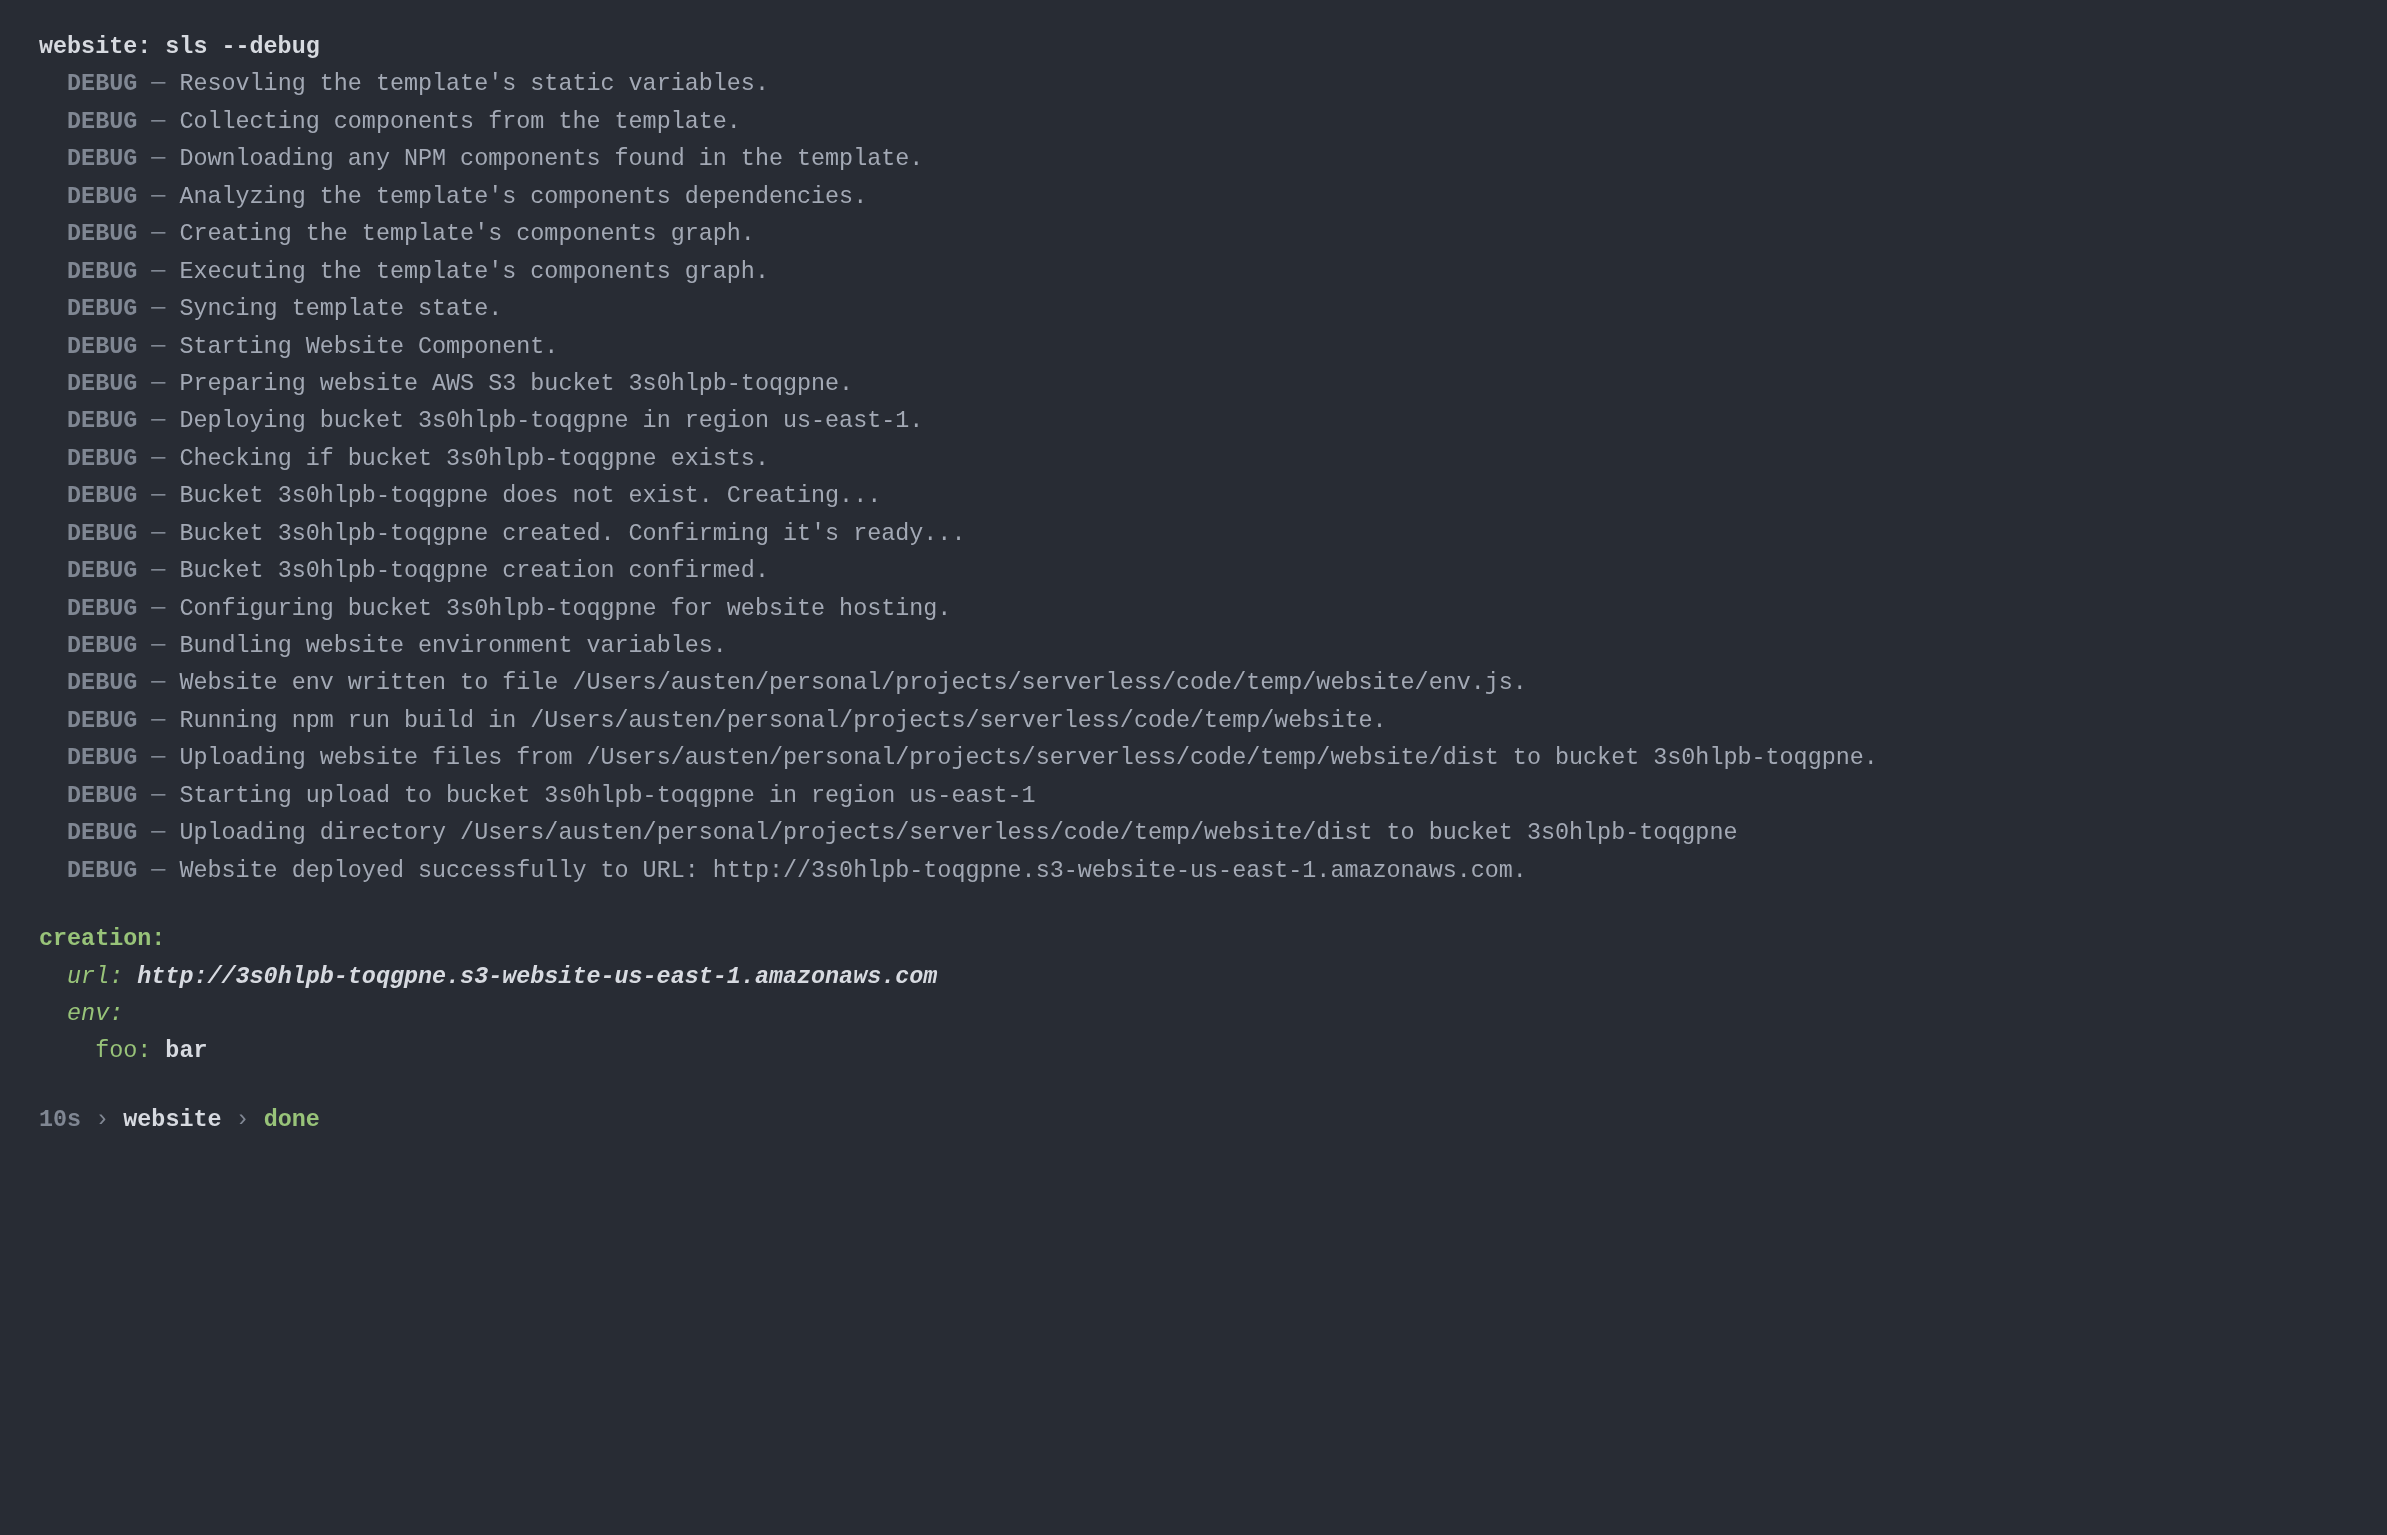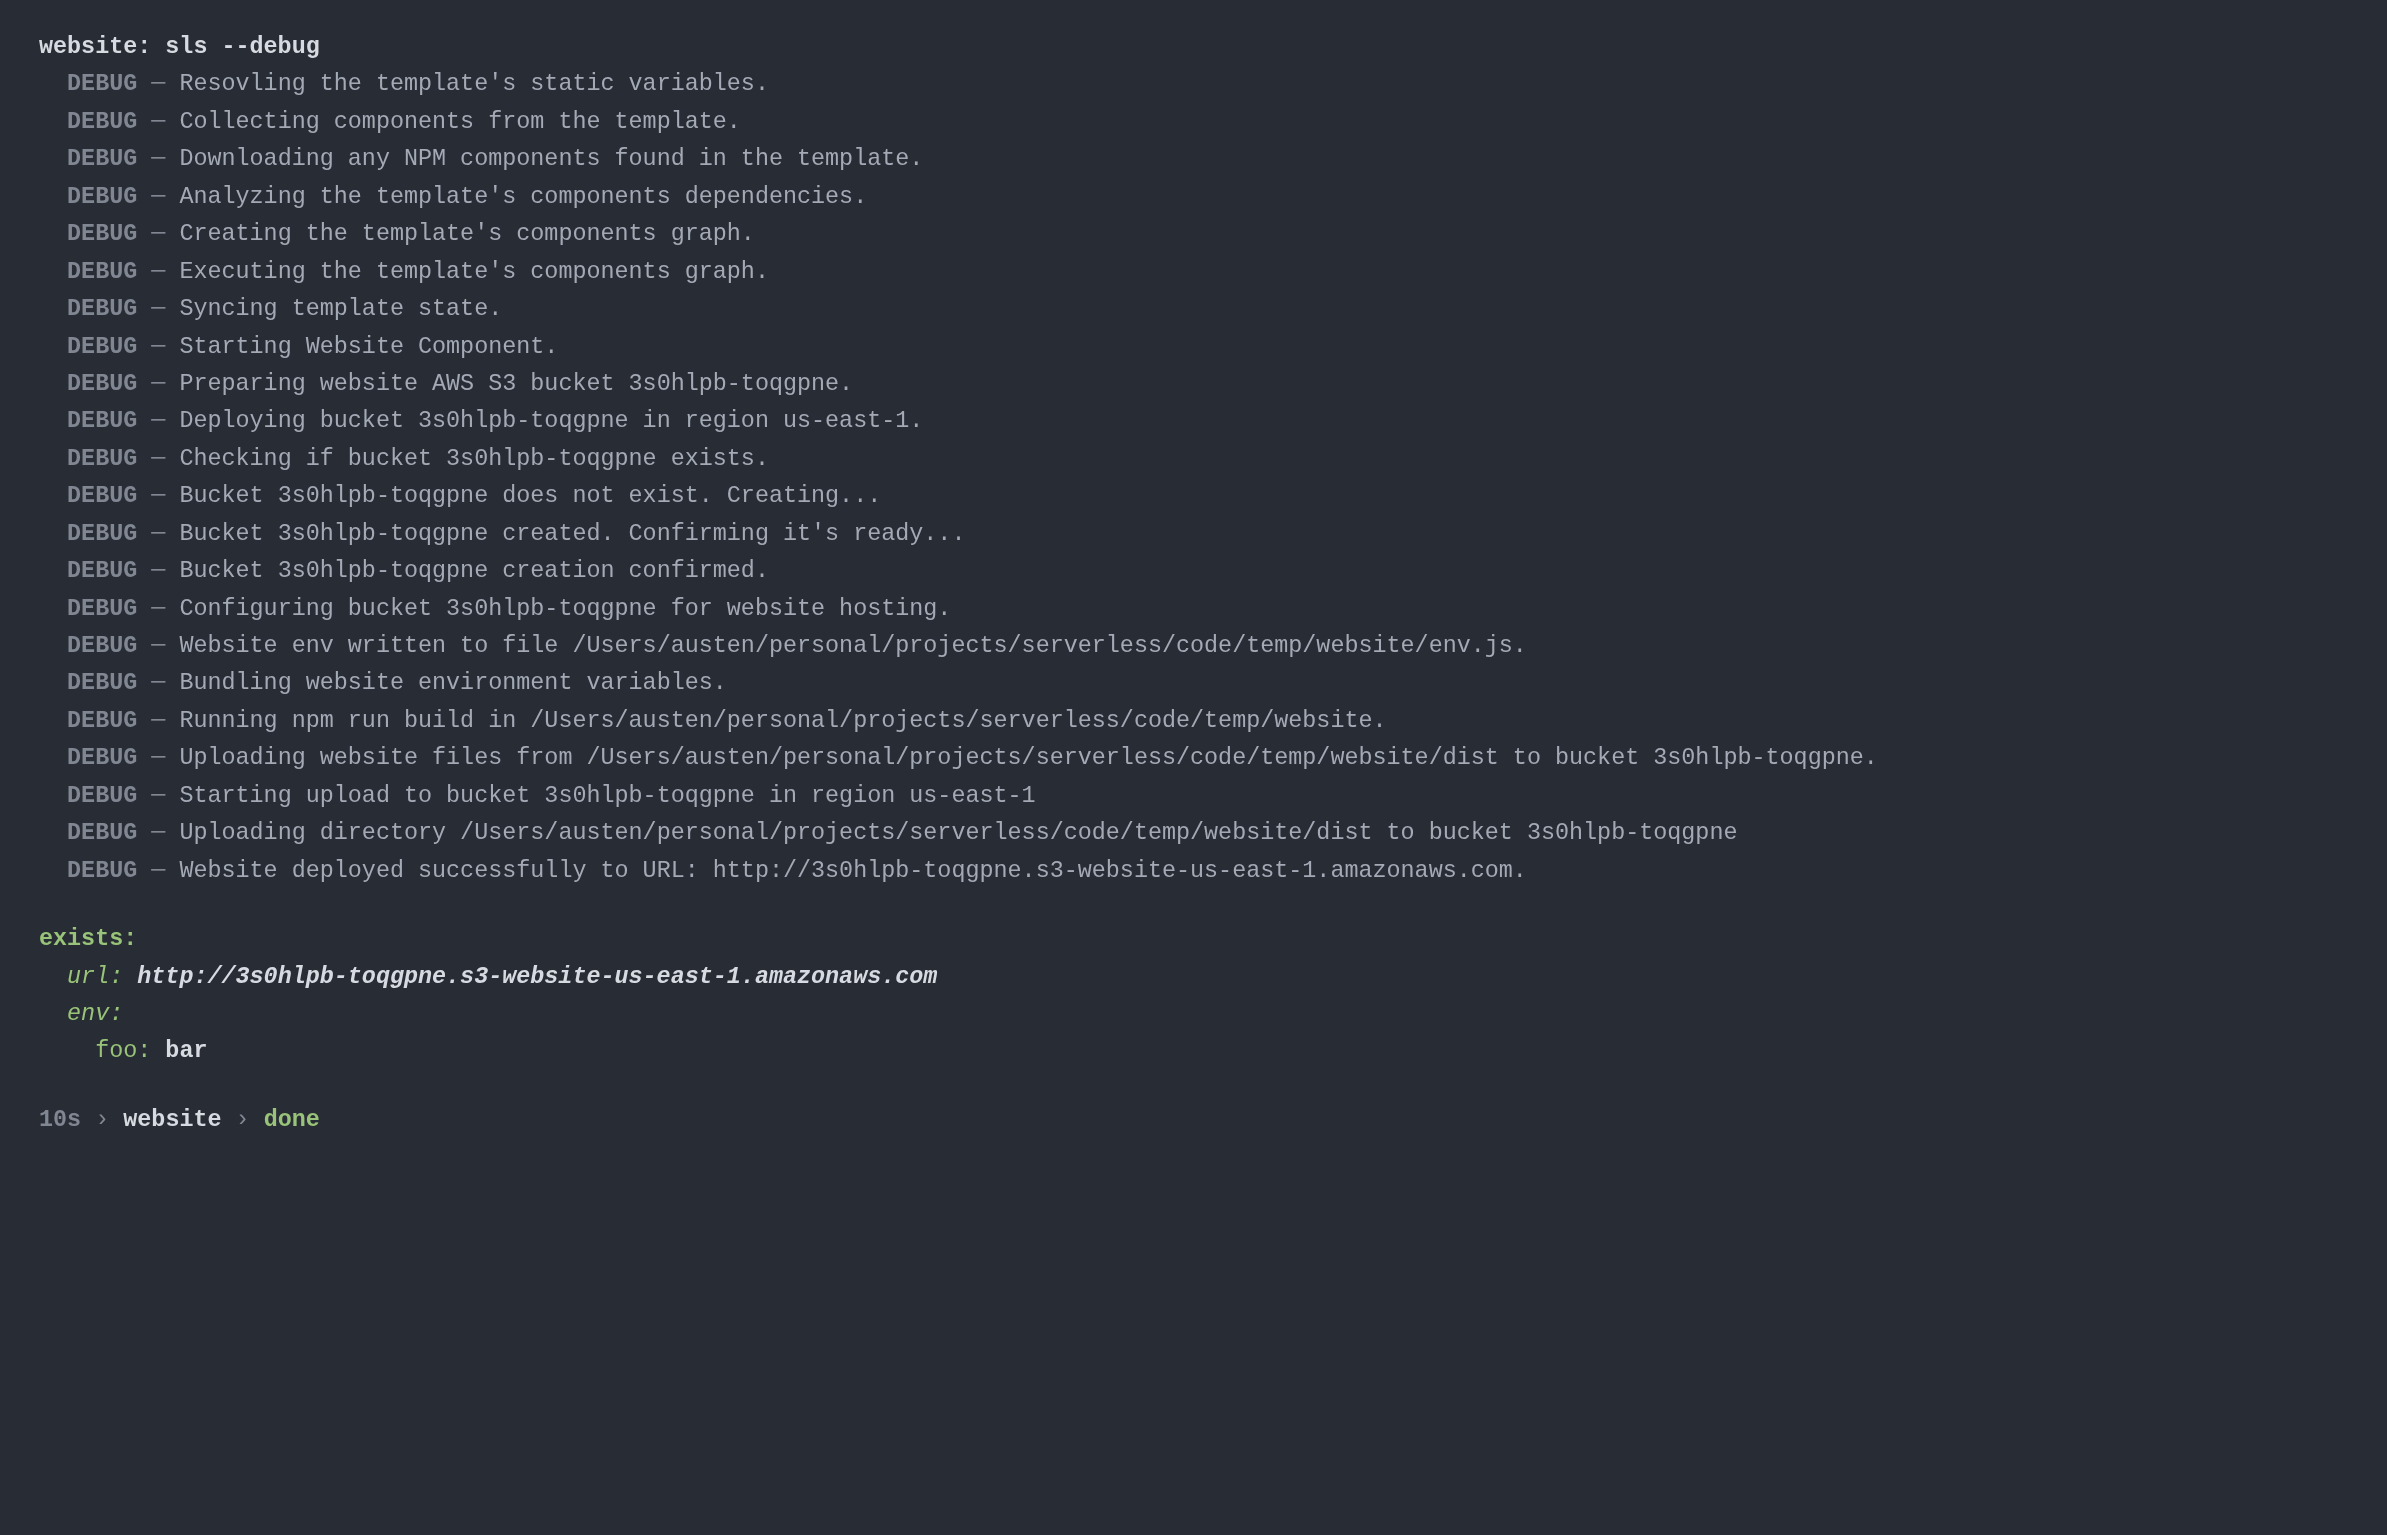--- a/index.html
+++ b/index.html
@@ -77,32 +77,32 @@
     <div class="debug-line"><span class="debug-tag">  DEBUG</span><span class="dash"> ─ </span><span class="debug-msg">Executing the template's components graph.</span></div>
     <div class="debug-line"><span class="debug-tag">  DEBUG</span><span class="dash"> ─ </span><span class="debug-msg">Syncing template state.</span></div>
     <div class="debug-line"><span class="debug-tag">  DEBUG</span><span class="dash"> ─ </span><span class="debug-msg">Starting Website Component.</span></div>
     <div class="debug-line"><span class="debug-tag">  DEBUG</span><span class="dash"> ─ </span><span class="debug-msg">Preparing website AWS S3 bucket 3s0hlpb-toqgpne.</span></div>
     <div class="debug-line"><span class="debug-tag">  DEBUG</span><span class="dash"> ─ </span><span class="debug-msg">Deploying bucket 3s0hlpb-toqgpne in region us-east-1.</span></div>
     <div class="debug-line"><span class="debug-tag">  DEBUG</span><span class="dash"> ─ </span><span class="debug-msg">Checking if bucket 3s0hlpb-toqgpne exists.</span></div>
     <div class="debug-line"><span class="debug-tag">  DEBUG</span><span class="dash"> ─ </span><span class="debug-msg">Bucket 3s0hlpb-toqgpne does not exist. Creating...</span></div>
     <div class="debug-line"><span class="debug-tag">  DEBUG</span><span class="dash"> ─ </span><span class="debug-msg">Bucket 3s0hlpb-toqgpne created. Confirming it's ready...</span></div>
     <div class="debug-line"><span class="debug-tag">  DEBUG</span><span class="dash"> ─ </span><span class="debug-msg">Bucket 3s0hlpb-toqgpne creation confirmed.</span></div>
     <div class="debug-line"><span class="debug-tag">  DEBUG</span><span class="dash"> ─ </span><span class="debug-msg">Configuring bucket 3s0hlpb-toqgpne for website hosting.</span></div>
+    <div class="debug-line"><span class="debug-tag">  DEBUG</span><span class="dash"> ─ </span><span class="debug-msg">Bundling website environment variables.</span></div>
     <div class="debug-line"><span class="debug-tag">  DEBUG</span><span class="dash"> ─ </span><span class="debug-msg">Website env written to file /Users/austen/personal/projects/serverless/code/temp/website/env.js.</span></div>
-    <div class="debug-line"><span class="debug-tag">  DEBUG</span><span class="dash"> ─ </span><span class="debug-msg">Bundling website environment variables.</span></div>
     <div class="debug-line"><span class="debug-tag">  DEBUG</span><span class="dash"> ─ </span><span class="debug-msg">Running npm run build in /Users/austen/personal/projects/serverless/code/temp/website.</span></div>
     <div class="debug-line"><span class="debug-tag">  DEBUG</span><span class="dash"> ─ </span><span class="debug-msg">Uploading website files from /Users/austen/personal/projects/serverless/code/temp/website/dist to bucket 3s0hlpb-toqgpne.</span></div>
     <div class="debug-line"><span class="debug-tag">  DEBUG</span><span class="dash"> ─ </span><span class="debug-msg">Starting upload to bucket 3s0hlpb-toqgpne in region us-east-1</span></div>
     <div class="debug-line"><span class="debug-tag">  DEBUG</span><span class="dash"> ─ </span><span class="debug-msg">Uploading directory /Users/austen/personal/projects/serverless/code/temp/website/dist to bucket 3s0hlpb-toqgpne</span></div>
     <div class="debug-line"><span class="debug-tag">  DEBUG</span><span class="dash"> ─ </span><span class="debug-msg">Website deployed successfully to URL: http://3s0hlpb-toqgpne.s3-website-us-east-1.amazonaws.com.</span></div>
   </div>
 
 <div class="output-block">
   <div>
-    <span class="green bold">exists:</span>
+    <span class="green bold">creation:</span>
   </div>
   <div class="indent-1">
     <span class="green">url:</span>
     <span> </span>
     <span class="white bold">http://3s0hlpb-toqgpne.s3-website-us-east-1.amazonaws.com</span>
   </div>
   <div class="indent-1">
     <span class="green">env:</span>
   </div>
   <div class="indent-2">

